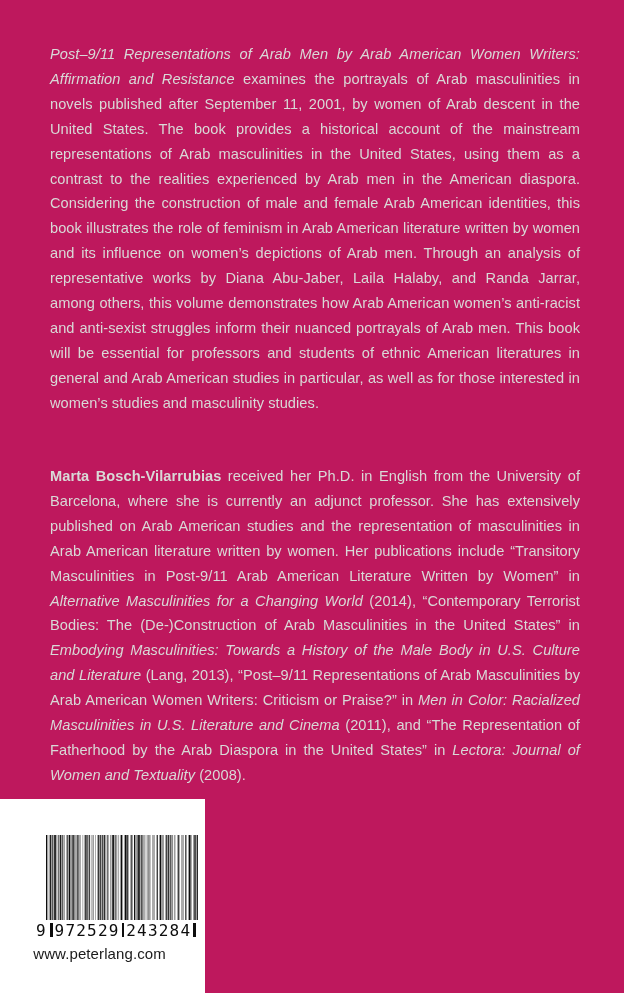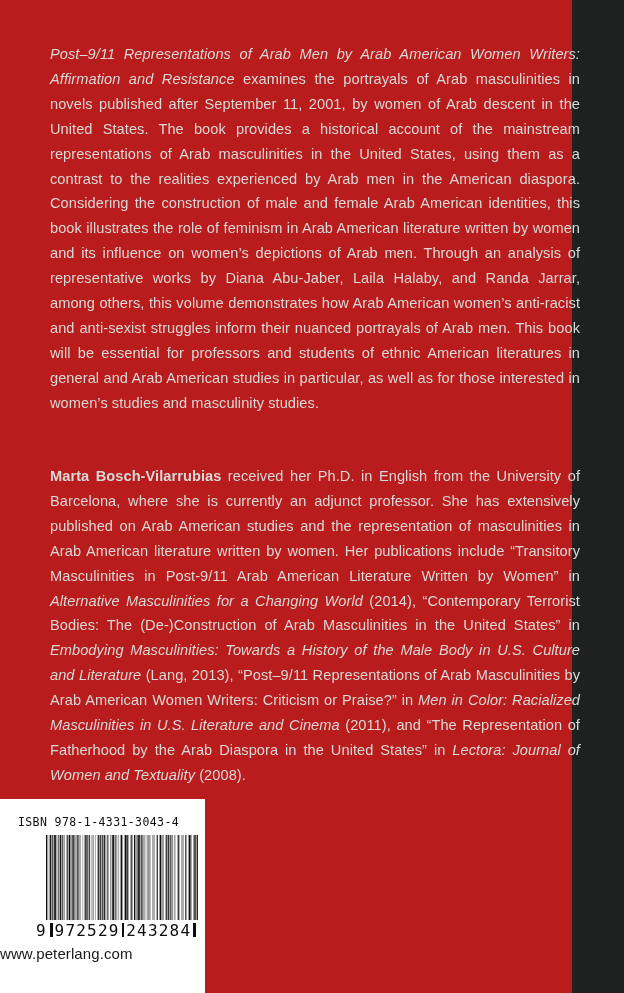--- a/index.html
+++ b/index.html
@@ -10,23 +10,23 @@
   }
   body {
     width: 624px;
     height: 993px;
     overflow: hidden;
     font-family: "Liberation Sans", sans-serif;
   }
 
   #cover {
     position: relative;
-    width: 572px;
+    width: 624px;
     height: 993px;
-    background: #b91c1c;
+    background: #be185d;
     box-sizing: border-box;
   }
 
   .blurb-block {
     position: absolute;
     left: 50px;
     width: 530px;
     color: #d9d9d7;
     font-size: 14.6px;
     line-height: 24.9px;
@@ -105,21 +105,21 @@
     background: #0d0d0d;
     margin: 0 2px;
     vertical-align: middle;
   }
 
   #publisher-url {
     position: absolute;
     left: 0;
     right: 6px;
     top: 146px;
-    text-align: left;
+    text-align: center;
     color: #1a1a1a;
     font-size: 15px;
     letter-spacing: 0.1px;
     font-family: "Liberation Sans", sans-serif;
   }
 </style>
 </head>
 <body>
 
 <div id="cover">
@@ -127,21 +127,20 @@
   <div class="blurb-block" id="description">
     <p><span class="it">Post–9/11 Representations of Arab Men by Arab American Women Writers: Affirmation and Resistance</span><span> examines the portrayals of Arab masculinities in novels published after September 11, 2001, by women of Arab descent in the United States. The book provides a historical account of the mainstream representations of Arab masculinities in the United States, using them as a contrast to the realities experienced by Arab men in the American diaspora. Considering the construction of male and female Arab American identities, this book illustrates the role of feminism in Arab American literature written by women and its influence on women’s depictions of Arab men. Through an analysis of representative works by Diana Abu-Jaber, Laila Halaby, and Randa Jarrar, among others, this volume demonstrates how Arab American women’s anti-racist and anti-sexist struggles inform their nuanced portrayals of Arab men. This book will be essential for professors and students of ethnic American literatures in general and Arab American studies in particular, as well as for those interested in women’s studies and masculinity studies.</span></p>
   </div>
 
   <div class="blurb-block" id="author-bio">
     <p><span class="bd">Marta Bosch-Vilarrubias</span><span> received her Ph.D. in English from the University of Barcelona, where she is currently an adjunct professor. She has extensively published on Arab American studies and the representation of masculinities in Arab American literature written by women. Her publications include “Transitory Masculinities in Post-9/11 Arab American Literature Written by Women” in </span><span class="it">Alternative Masculinities for a Changing World</span><span> (2014), “Contemporary Terrorist Bodies: The (De-)Construction of Arab Masculinities in the United States” in </span><span class="it">Embodying Masculinities: Towards a History of the Male Body in U.S. Culture and Literature</span><span> (Lang, 2013), “Post–9/11 Representations of Arab Masculinities by Arab American Women Writers: Criticism or Praise?” in </span><span class="it">Men in Color: Racialized Masculinities in U.S. Literature and Cinema</span><span> (2011), and “The Representation of Fatherhood by the Arab Diaspora in the United States” in </span><span class="it">Lectora: Journal of Women and Textuality</span><span> (2008).</span></p>
   </div>
 
   <div id="barcode-panel">
 
-    <div id="isbn-text">ISBN 978-1-4331-3043-4</div>
 
     <svg id="barcode-graphic" viewBox="0 0 152 85" preserveAspectRatio="none">
       <g id="bars" fill="#0d0d0d">
           <rect x="0.000" y="0" width="1.241" height="85"></rect>
           <rect x="1.815" y="0" width="0.350" height="85"></rect>
           <rect x="3.176" y="0" width="0.350" height="85"></rect>
           <rect x="4.084" y="0" width="1.241" height="85"></rect>
           <rect x="5.899" y="0" width="0.787" height="85"></rect>
           <rect x="7.260" y="0" width="0.350" height="85"></rect>
           <rect x="8.167" y="0" width="1.695" height="85"></rect>

